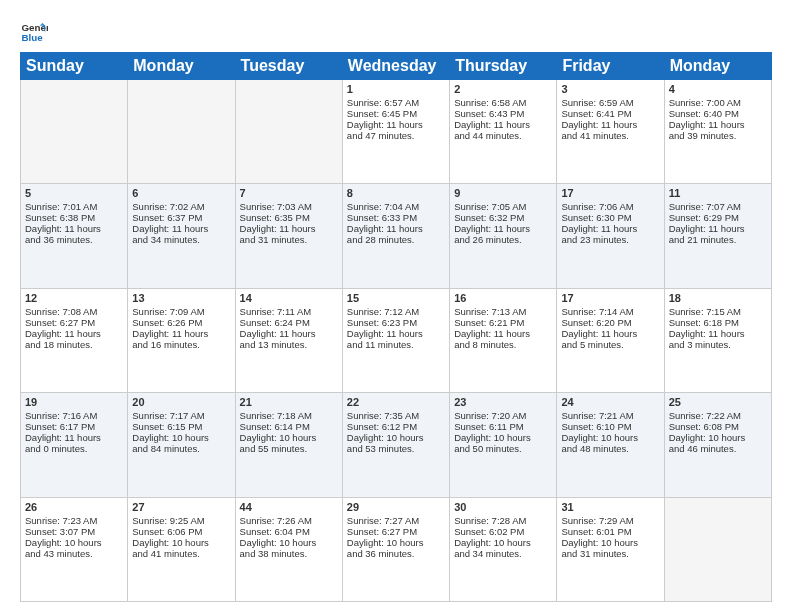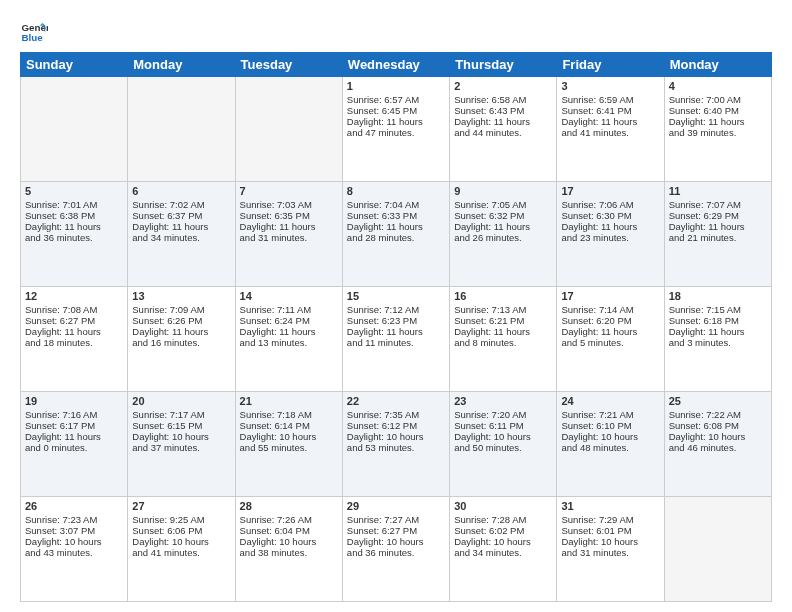--- a/index.html
+++ b/index.html
@@ -49,21 +49,21 @@
       border: 1px solid #ccc;
       border-collapse: collapse;
       width: 100%;
       table-layout: fixed;
     }
     .calendar th {
       background: #1a6ebd;
       color: #fff;
       text-align: left;
       padding: 4px 5px;
-      font-size: 13px;
+      font-size: 16px;
       border: 1px solid #1a6ebd;
     }
     .calendar td {
       border: 1px solid #ccc;
       vertical-align: top;
       padding: 3px 4px;
       font-size: 9.5px;
       color: #333;
       background: #fff;
       height: 80px;
@@ -254,21 +254,21 @@
             <div>Sunrise: 7:16 AM</div>
             <div>Sunset: 6:17 PM</div>
             <div>Daylight: 11 hours</div>
             <div>and 0 minutes.</div>
           </td>
           <td>
             <span class="day-num">20</span>
             <div>Sunrise: 7:17 AM</div>
             <div>Sunset: 6:15 PM</div>
             <div>Daylight: 10 hours</div>
-            <div>and 37 minutes.</div>
+            <div>and 84 minutes.</div>
           </td>
           <td>
             <span class="day-num">21</span>
             <div>Sunrise: 7:18 AM</div>
             <div>Sunset: 6:14 PM</div>
             <div>Daylight: 10 hours</div>
             <div>and 55 minutes.</div>
           </td>
           <td>
             <span class="day-num">22</span>
@@ -308,21 +308,21 @@
             <div>and 43 minutes.</div>
           </td>
           <td>
             <span class="day-num">27</span>
             <div>Sunrise: 9:25 AM</div>
             <div>Sunset: 6:06 PM</div>
             <div>Daylight: 10 hours</div>
             <div>and 41 minutes.</div>
           </td>
           <td>
-            <span class="day-num">28</span>
+            <span class="day-num">44</span>
             <div>Sunrise: 7:26 AM</div>
             <div>Sunset: 6:04 PM</div>
             <div>Daylight: 10 hours</div>
             <div>and 38 minutes.</div>
           </td>
           <td>
             <span class="day-num">29</span>
             <div>Sunrise: 7:27 AM</div>
             <div>Sunset: 6:27 PM</div>
             <div>Daylight: 10 hours</div>

